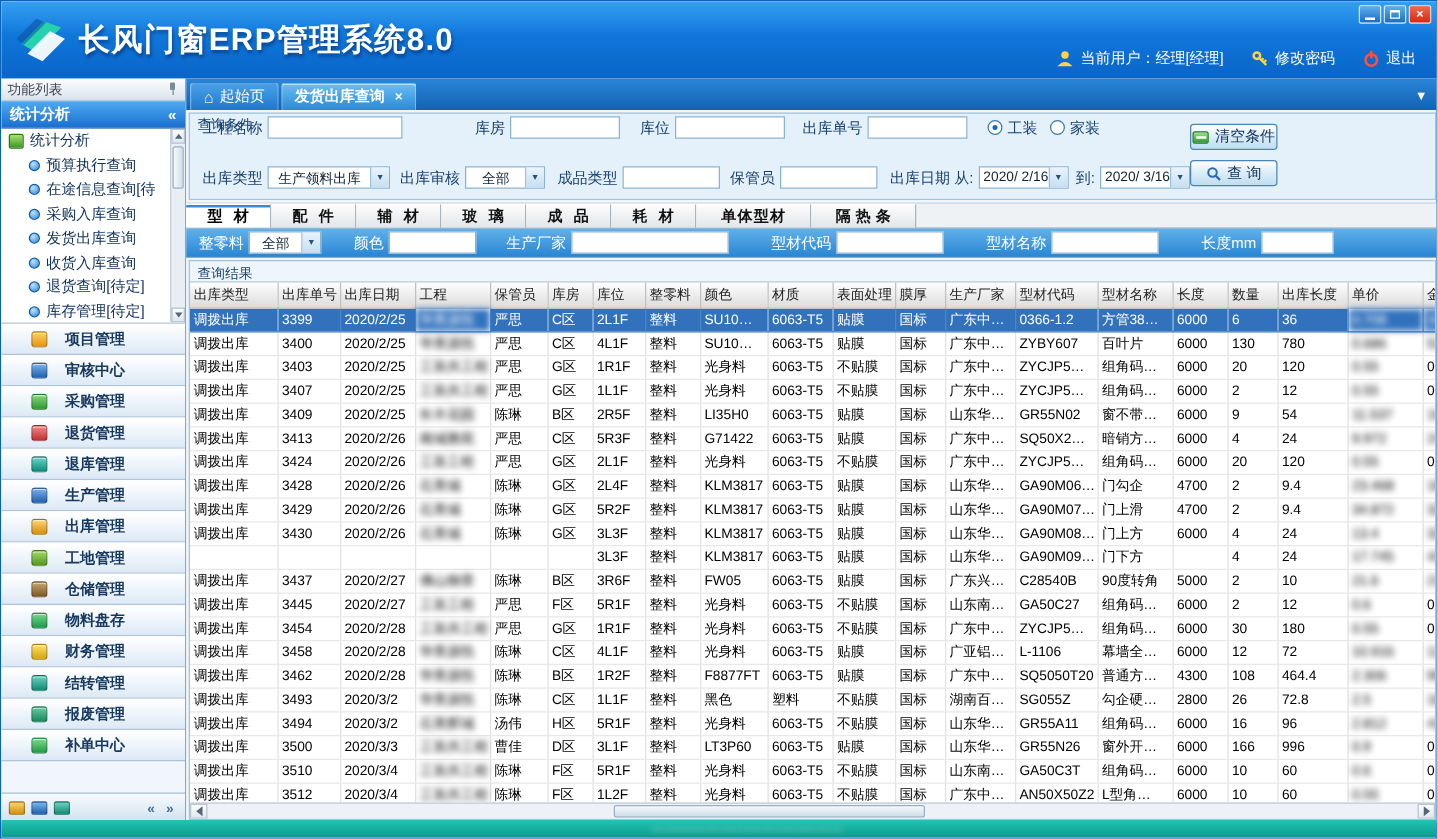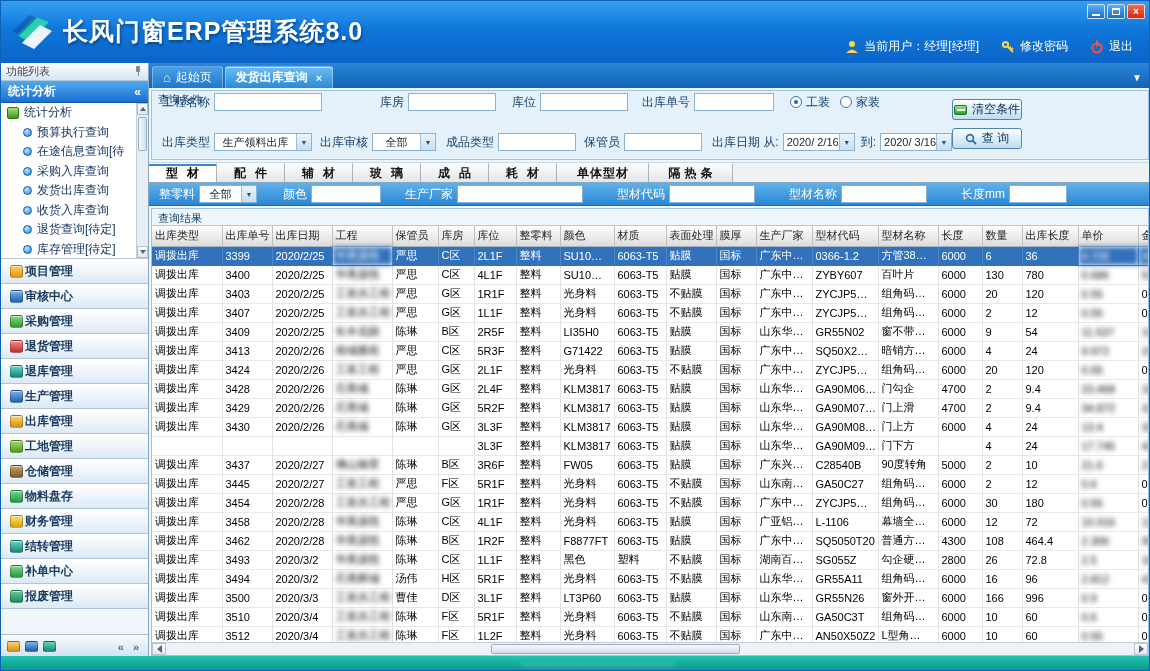--- a/index.html
+++ b/index.html
@@ -47,21 +47,21 @@
   .vscroll { position:absolute; right:0; top:0; bottom:0; width:12px; background:#e8eef4; border-left:1px solid #c2d0dc; }
   .vs-btn { height:12px; background:linear-gradient(#fdfdfd,#dde6ee); border:1px solid #b4c2ce;
     display:flex; align-items:center; justify-content:center; }
   .vs-btn.down { position:absolute; bottom:0; left:0; right:0; }
   .vs-btn.up { position:absolute; top:0; left:0; right:0; }
   .vs-tri-up { border:3px solid transparent; border-bottom:4px solid #567; margin-top:-3px; }
   .vs-tri-down { border:3px solid transparent; border-top:4px solid #567; margin-bottom:-3px; }
   .vs-thumb { position:absolute; top:14px; left:1px; width:9px; height:34px; border:1px solid #9ab0c2;
     border-radius:2px; background:linear-gradient(90deg,#f6fafd,#cfdeea); }
   .accordion { flex:1; overflow:hidden; }
-  .acc-item { height:25px; display:flex; align-items:center; gap:2px; padding:0 9px;
+  .acc-item { height:25px; display:flex; align-items:center; gap:14px; padding:0 24px;
     background:linear-gradient(#ffffff,#dcE9f6); border-bottom:1px solid #aFc4d8; border-top:1px solid #fff;
     font-weight:bold; font-size:12px; color:#17395f; white-space:nowrap; }
   .acc-icon { width:13px; height:13px; border-radius:3px; border:1px solid rgba(0,0,0,.25);
     box-shadow:inset 0 1px 0 rgba(255,255,255,.6); flex:0 0 auto; }
   .sidebar-bottom { height:24px; background:linear-gradient(#f8fbfe,#cfe1f0); border-top:1px solid #a8c0d4;
     display:flex; align-items:center; gap:5px; padding:0 6px; color:#6b8299; font-size:11px; }
   .mini-icon { width:13px; height:11px; border-radius:2px; border:1px solid rgba(0,0,0,.3); }
   .sb-arrows { margin-left:auto; letter-spacing:3px; font-weight:bold; color:#4a6a8a; }
 
   
@@ -299,26 +299,26 @@
         </div>
         <div class="acc-item">
           <span class="acc-icon" style="background: linear-gradient(rgb(255, 224, 102), rgb(212, 166, 14));"></span>
           <span>财务管理</span>
         </div>
         <div class="acc-item">
           <span class="acc-icon" style="background: linear-gradient(rgb(108, 210, 192), rgb(18, 138, 116));"></span>
           <span>结转管理</span>
         </div>
         <div class="acc-item">
+          <span class="acc-icon" style="background: linear-gradient(rgb(108, 201, 160), rgb(22, 138, 92));"></span>
+          <span>报废管理</span>
+        </div>
+        <div class="acc-item">
           <span class="acc-icon" style="background: linear-gradient(rgb(125, 219, 142), rgb(34, 154, 68));"></span>
           <span>补单中心</span>
-        </div>
-        <div class="acc-item">
-          <span class="acc-icon" style="background: linear-gradient(rgb(108, 201, 160), rgb(22, 138, 92));"></span>
-          <span>报废管理</span>
         </div>
       </div>
     <div class="sidebar-bottom">
       <span class="mini-icon" style="background:linear-gradient(#ffd36e,#d2920e)"></span>
       <span class="mini-icon" style="background:linear-gradient(#7ab6ef,#1f5fae)"></span>
       <span class="mini-icon" style="background:linear-gradient(#6cd2c0,#128a74)"></span>
       <span class="sb-arrows">« »</span>
     </div>
   </div>
 

